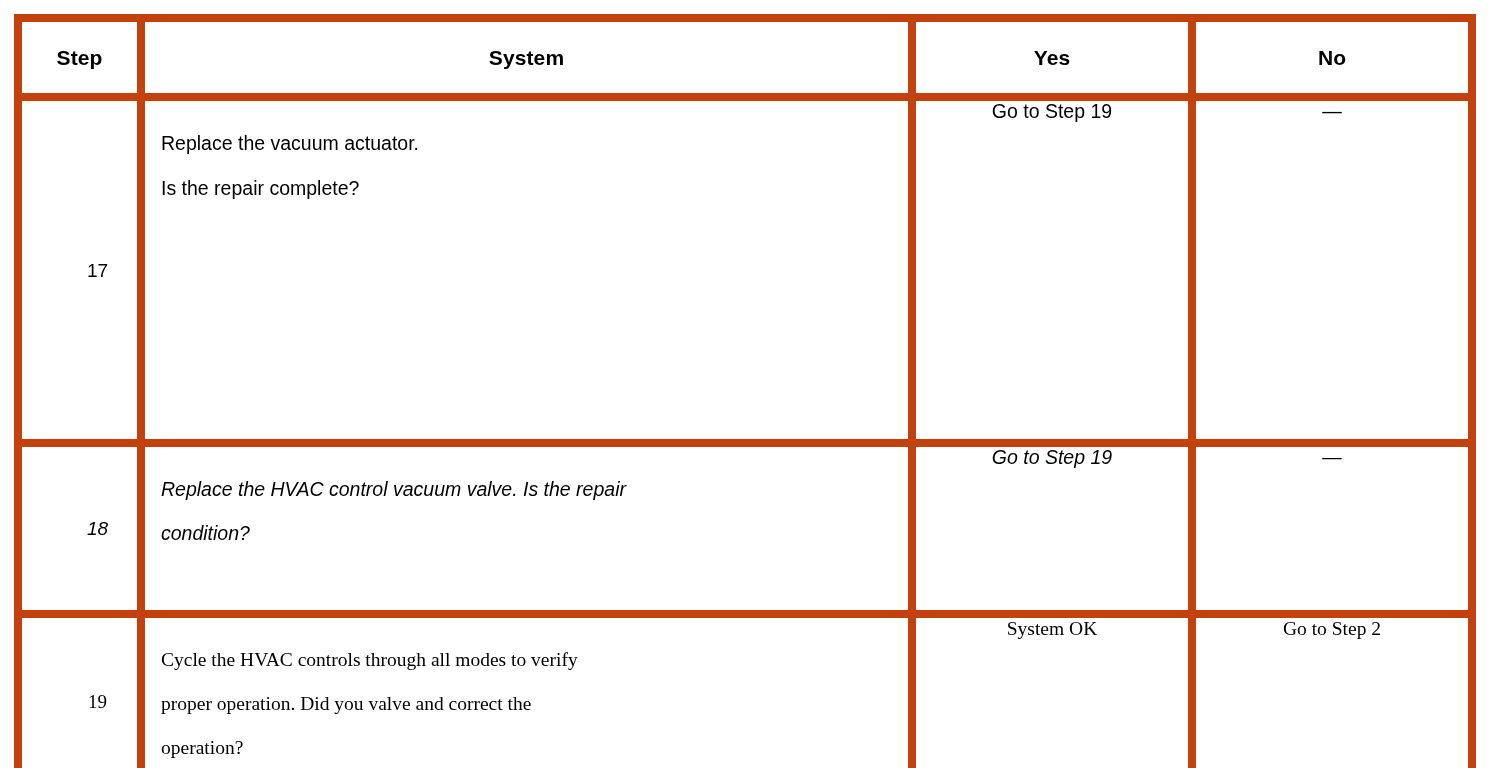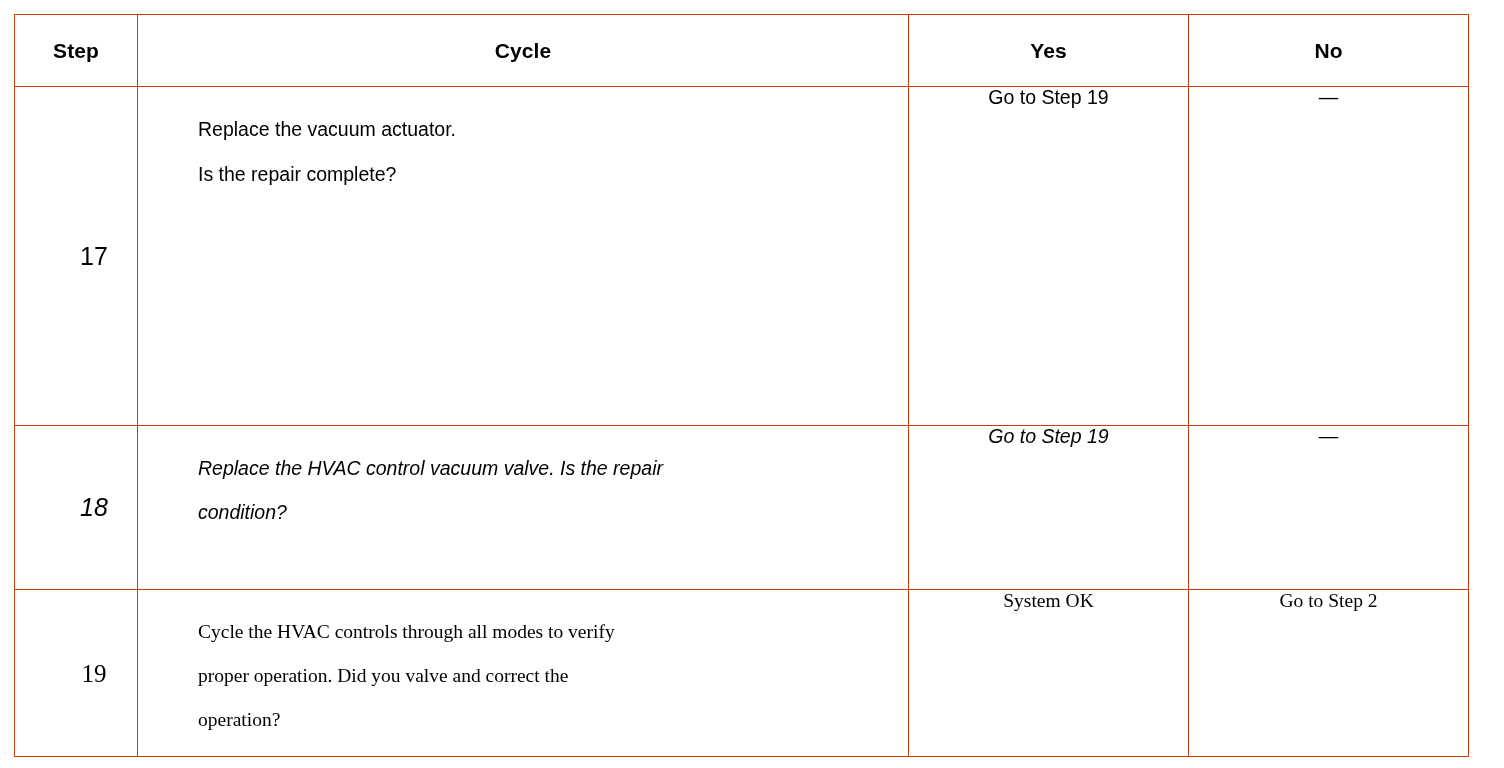--- a/index.html
+++ b/index.html
@@ -29,21 +29,21 @@
     top: 14px;
     width: 1454px;
     height: 738px;
     border-collapse: collapse;
     table-layout: fixed;
     background: #ffffff;
   }
 
   .diag-table td,
   .diag-table th {
-    border: 1px solid #c2410c;
+    border: 8px solid #c2410c;
     padding: 0;
     vertical-align: top;
     background: #ffffff;
   }
 
   
   col.c-step   { width: 123px; }
   col.c-action { width: 771px; }
   col.c-yes    { width: 280px; }
   col.c-no     { width: 280px; }
@@ -70,29 +70,28 @@
     box-sizing: border-box;
   }
 
   
   .step-cell .cell-inner {
     display: flex;
     align-items: center;
     justify-content: center;
   }
   .step-num {
-    font-size: 25px;
+    font-size: 19px;
     line-height: 1;
     margin-left: 36px;
   }
 
   
   .action-cell .cell-inner {
     padding: 20px 13px 0 16px;
-    margin-left: 44px;
   }
   .action-line {
     font-size: 19.5px;
     line-height: 44px;
     white-space: nowrap;
   }
   .r17 .action-line { line-height: 45px; }
 
   
   .ans-cell .cell-inner {
@@ -123,21 +122,21 @@
     <colgroup>
       <col class="c-step">
       <col class="c-action">
       <col class="c-yes">
       <col class="c-no">
     </colgroup>
 
     <thead>
       <tr class="hdr-row">
         <th>Step</th>
-        <th>Cycle</th>
+        <th>System</th>
         <th>Yes</th>
         <th>No</th>
       </tr>
     </thead>
 
     <tbody>
 
       <tr class="r17">
         <td class="step-cell">
           <div class="cell-inner">

